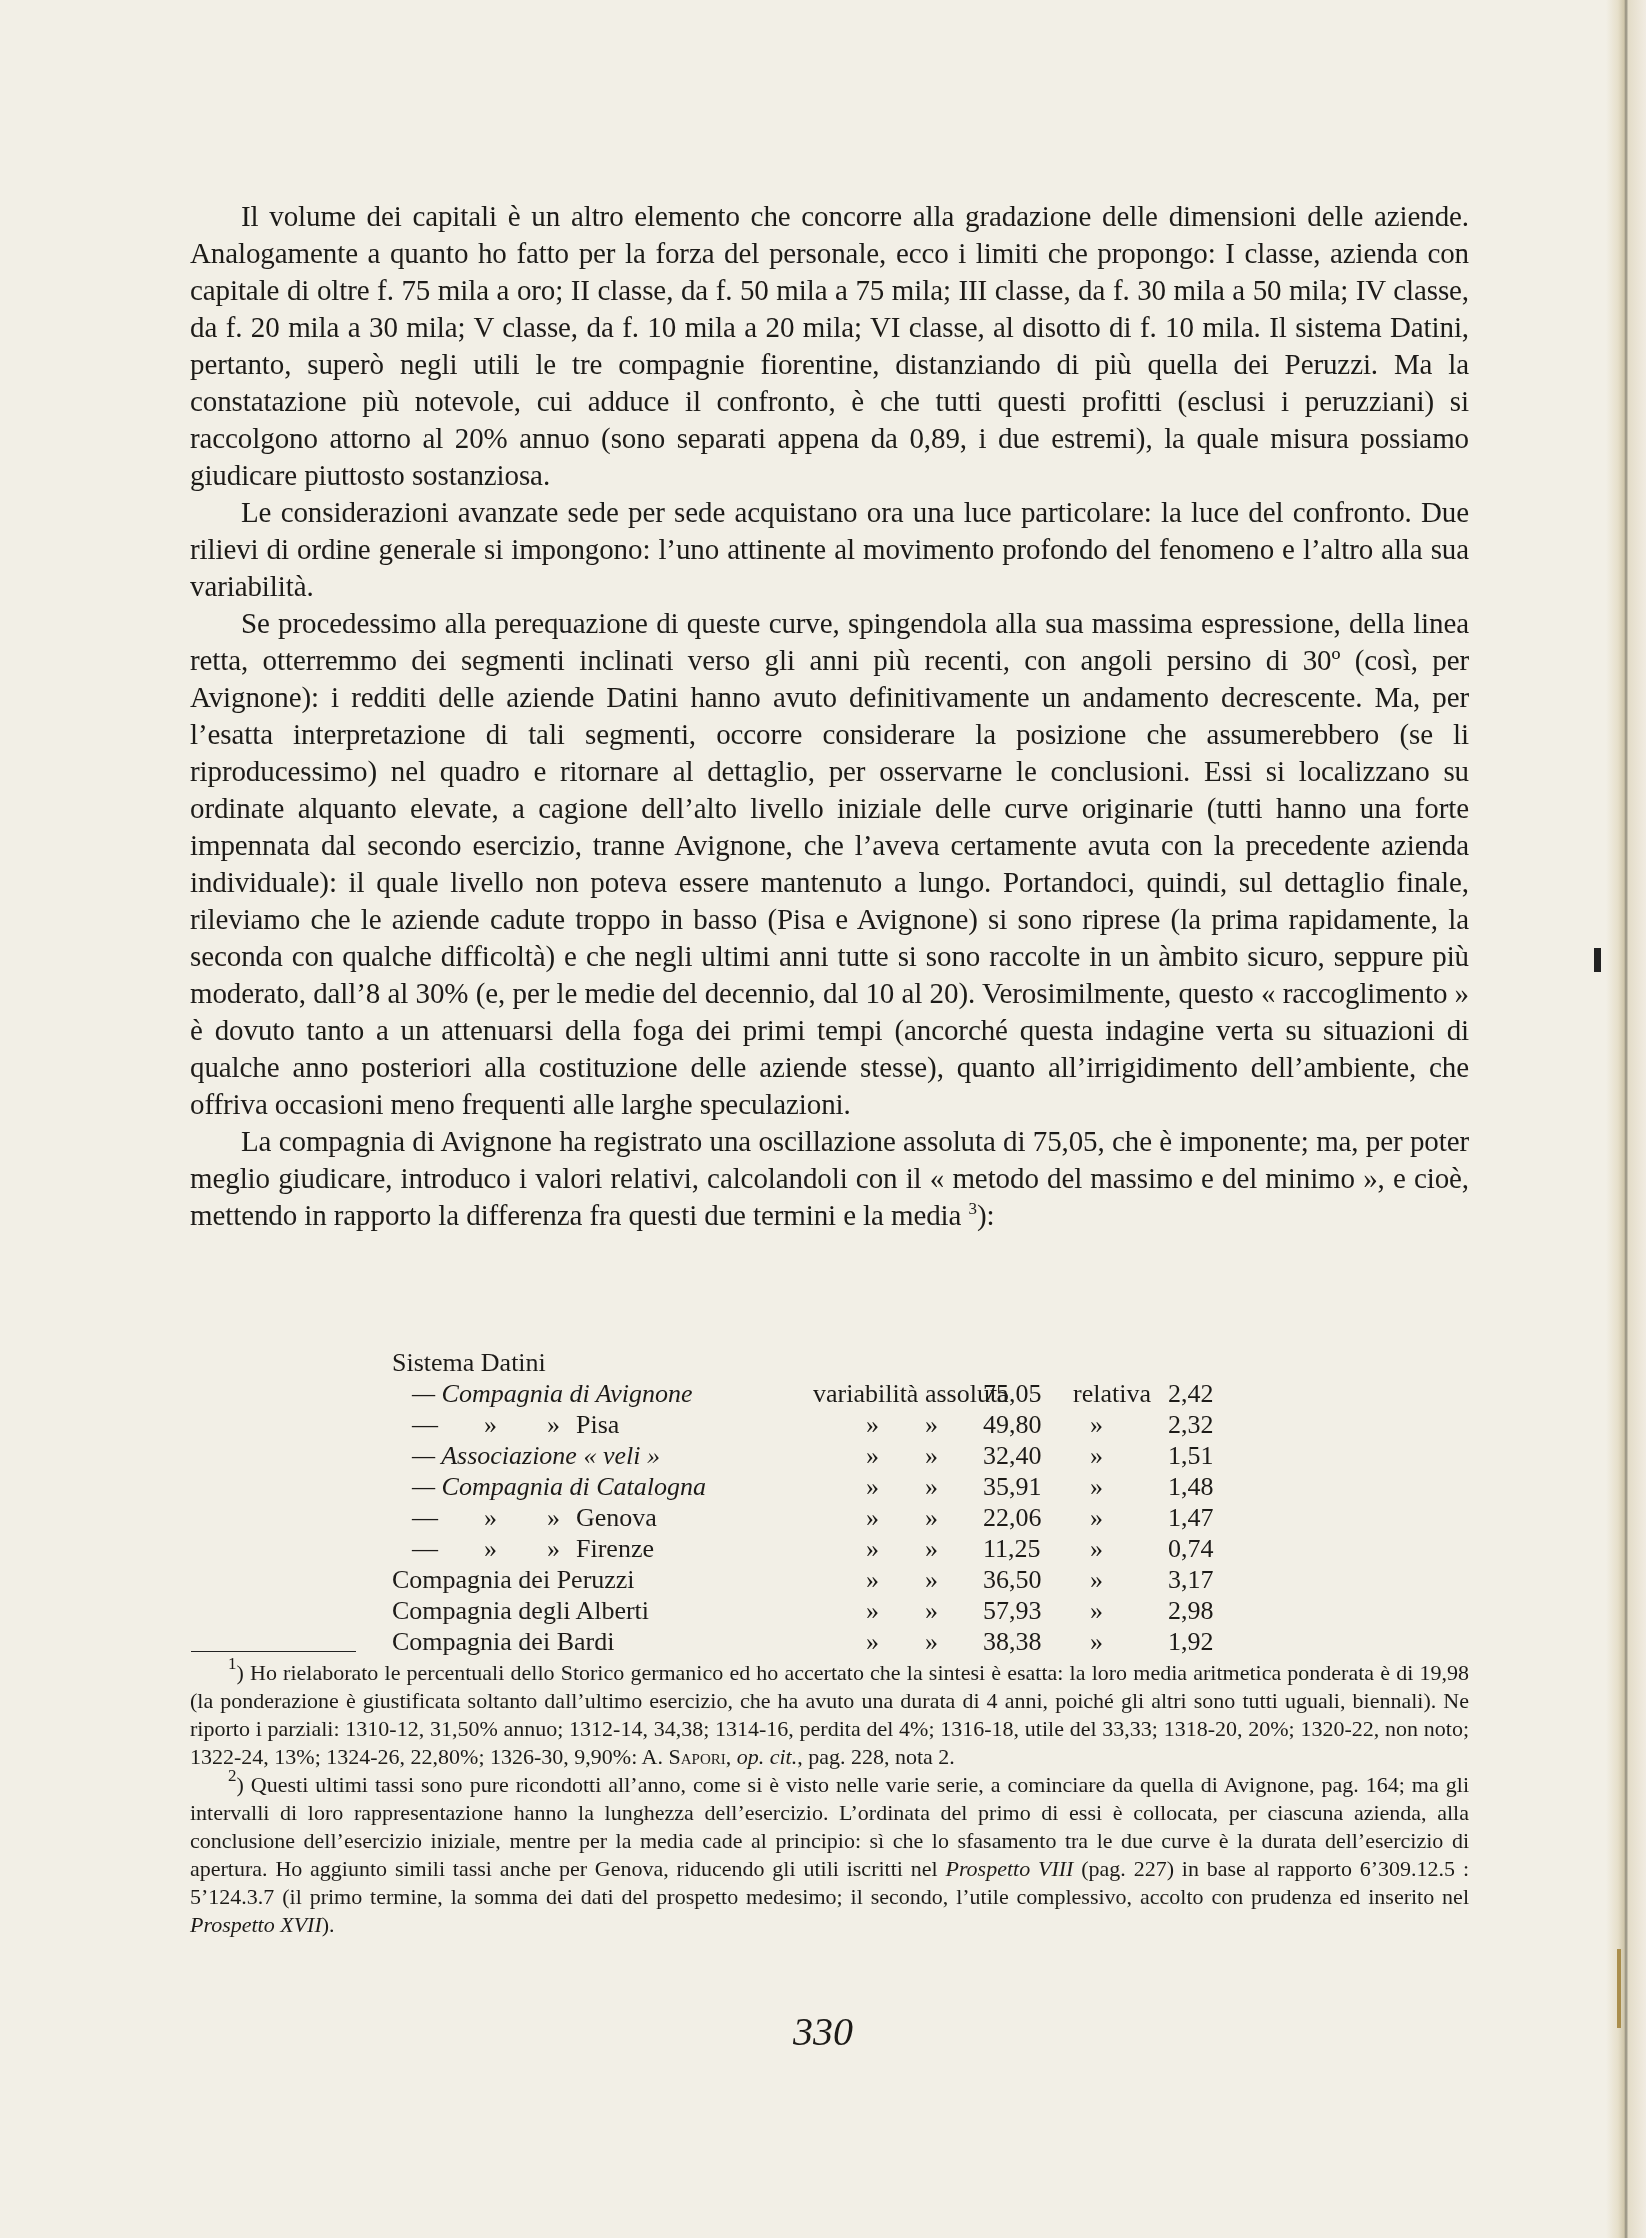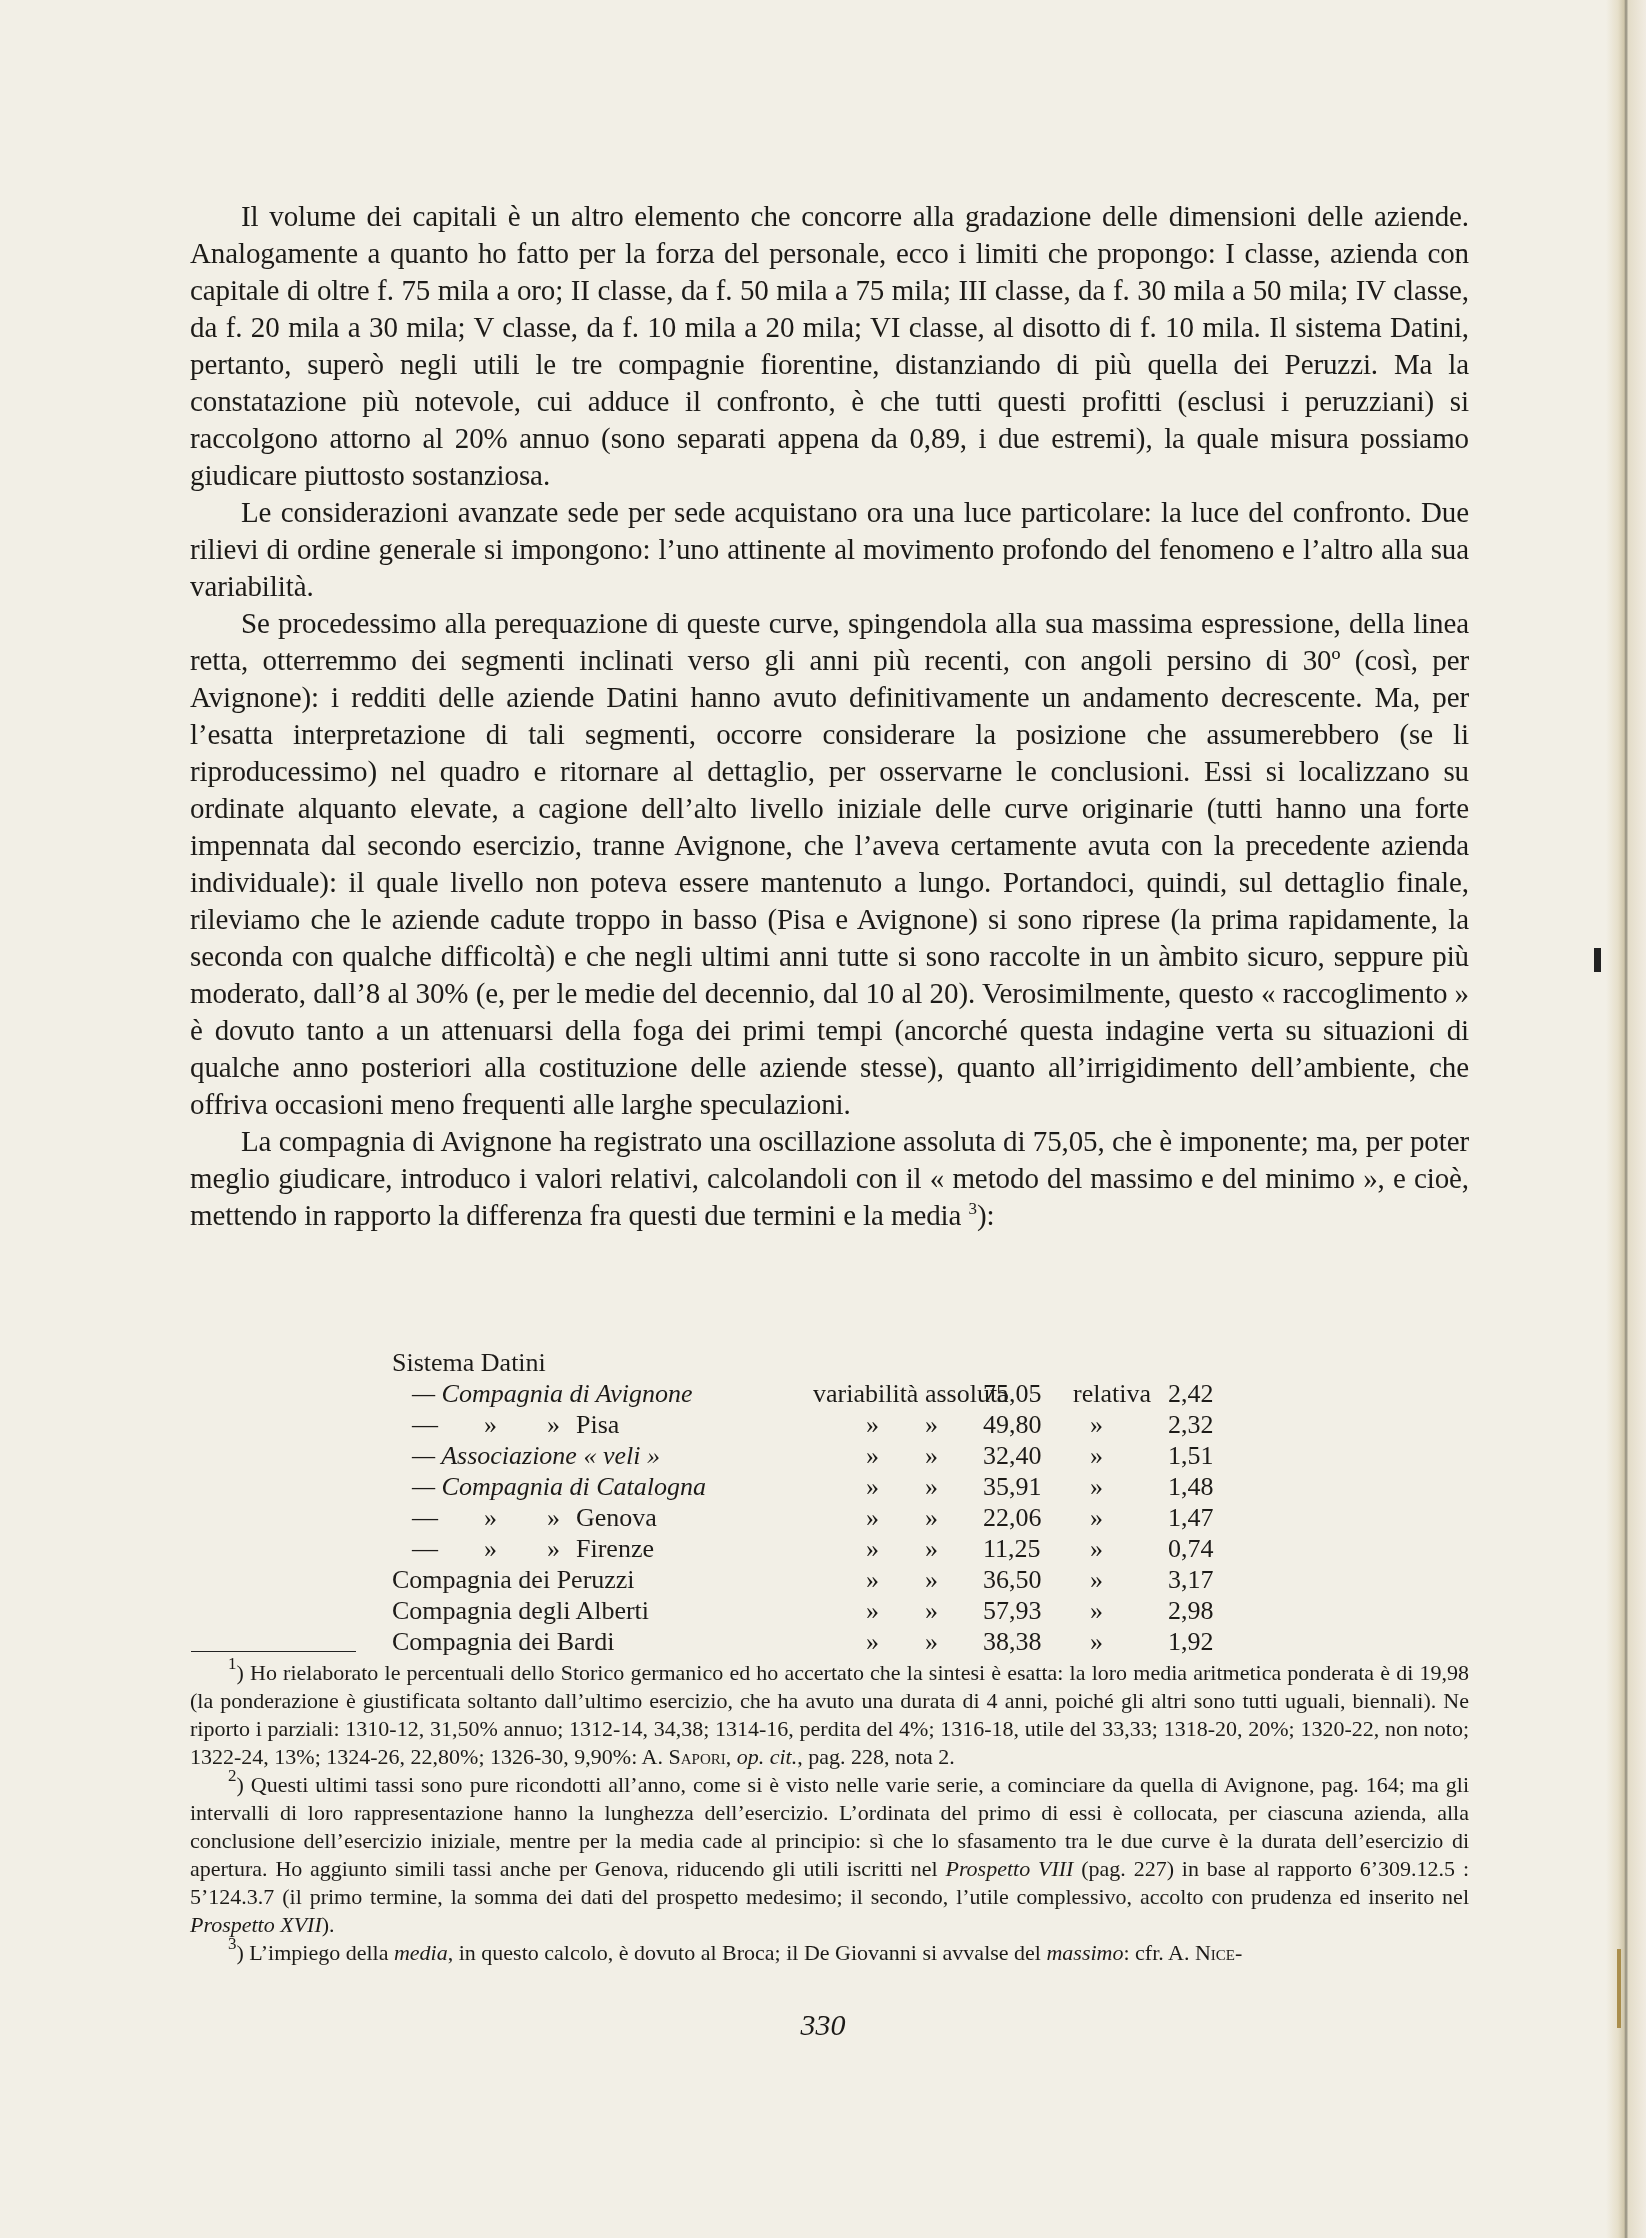--- a/index.html
+++ b/index.html
@@ -55,21 +55,21 @@
     position: absolute; left: 191px; top: 1651px; width: 165px; height: 1.3px; background: #222;
   }
   .footnotes {
     position: absolute; left: 190px; width: 1279px; top: 1659px;
   }
   .fn {
     font-size: 22px; line-height: 28px; text-align: justify; margin: 0; text-indent: 38px;
   }
   .page-number {
     position: absolute; left: 0; width: 1646px; top: 2008px; text-align: center;
-    font-size: 30px; font-style: italic;
+    font-size: 40px; font-style: italic;
   }
 </style>
 </head>
 <body>
 
 <div class="page-edge"></div>
 <div class="edge-mark" style="top:948px"></div>
 <div class="edge-mark2" style="top:1949px"></div>
 
 <div class="text-block" id="body-text">
@@ -162,17 +162,16 @@
       <span class="c-rel-q">»</span>
       <span class="c-abs">38,38</span>
       <span class="c-rel">1,92</span>
     </div>
   </div>
 
 <div class="fn-rule"></div>
 <div class="footnotes" id="footnotes">
     <p class="fn"><sup>1</sup>) Ho rielaborato le percentuali dello Storico germanico ed ho accertato che la sintesi è esatta: la loro media aritmetica ponderata è di 19,98 (la ponderazione è giustificata soltanto dall’ultimo esercizio, che ha avuto una durata di 4 anni, poiché gli altri sono tutti uguali, biennali). Ne riporto i parziali: 1310-12, 31,50% annuo; 1312-14, 34,38; 1314-16, perdita del 4%; 1316-18, utile del 33,33; 1318-20, 20%; 1320-22, non noto; 1322-24, 13%; 1324-26, 22,80%; 1326-30, 9,90%: A. <span class="sc">Sapori</span>, <i>op. cit.</i>, pag. 228, nota 2.</p>
     <p class="fn"><sup>2</sup>) Questi ultimi tassi sono pure ricondotti all’anno, come si è visto nelle varie serie, a cominciare da quella di Avignone, pag. 164; ma gli intervalli di loro rappresentazione hanno la lunghezza dell’esercizio. L’ordinata del primo di essi è collocata, per ciascuna azienda, alla conclusione dell’esercizio iniziale, mentre per la media cade al principio: sì che lo sfasamento tra le due curve è la durata dell’esercizio di apertura. Ho aggiunto simili tassi anche per Genova, riducendo gli utili iscritti nel <i>Prospetto VIII</i> (pag. 227) in base al rapporto 6’309.12.5 : 5’124.3.7 (il primo termine, la somma dei dati del prospetto medesimo; il secondo, l’utile complessivo, accolto con prudenza ed inserito nel <i>Prospetto XVII</i>).</p>
-    <p class="fn"><sup>3</sup>) L’impiego della <i>media</i>, in questo calcolo, è dovuto al Broca; il De Giovanni si avvalse del <i>massimo</i>: cfr. A. <span class="sc">Nice-</span></p>
   </div>
 
 <div class="page-number">330</div>
 
 
 </body></html>

